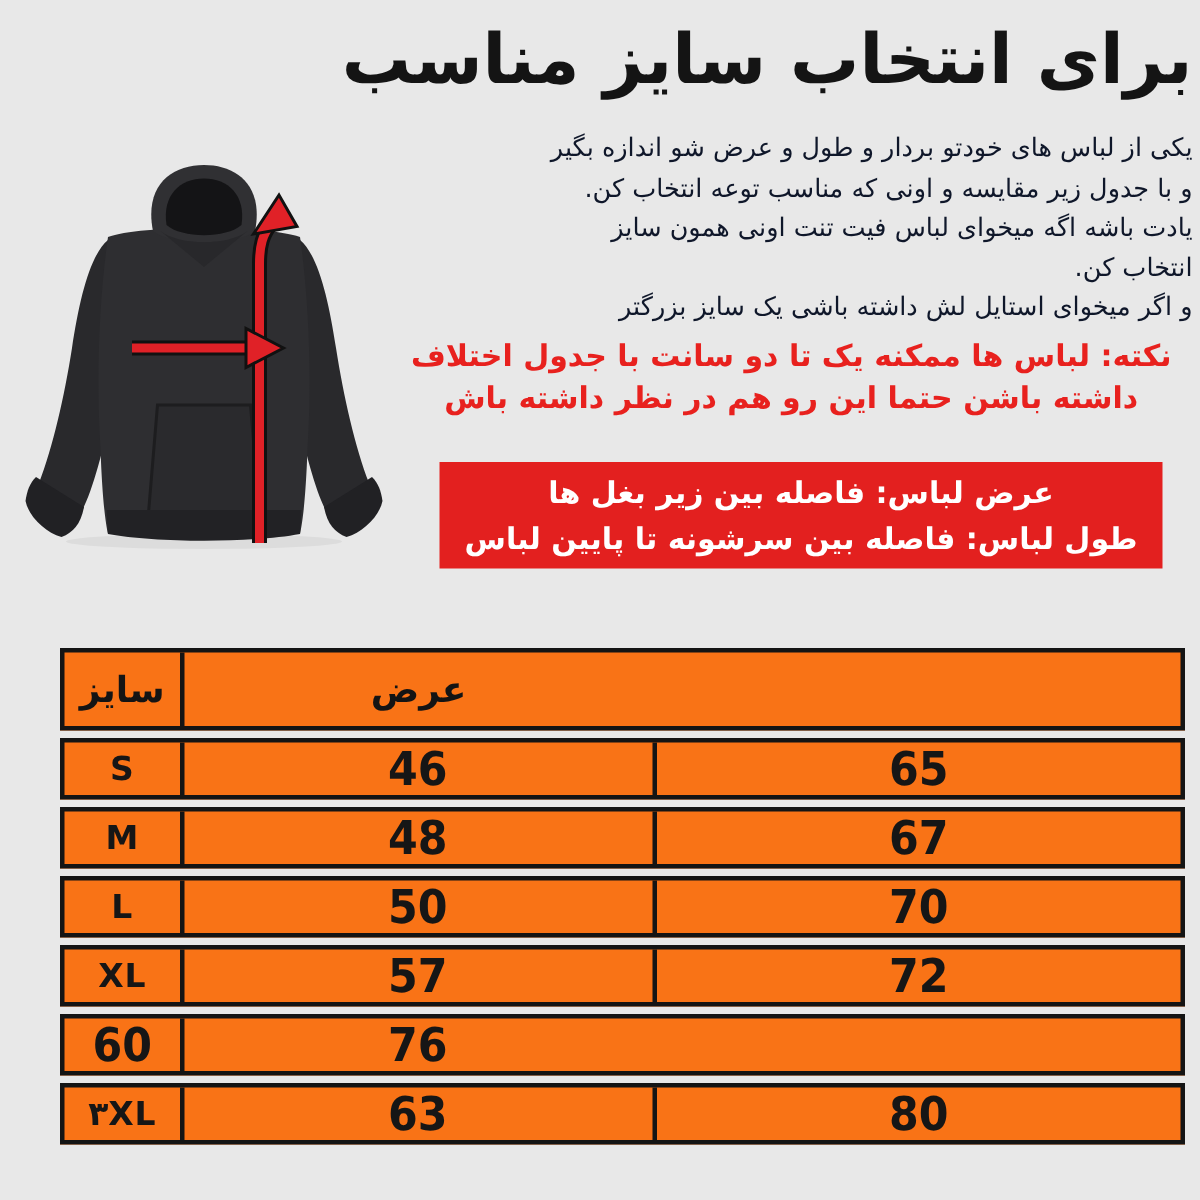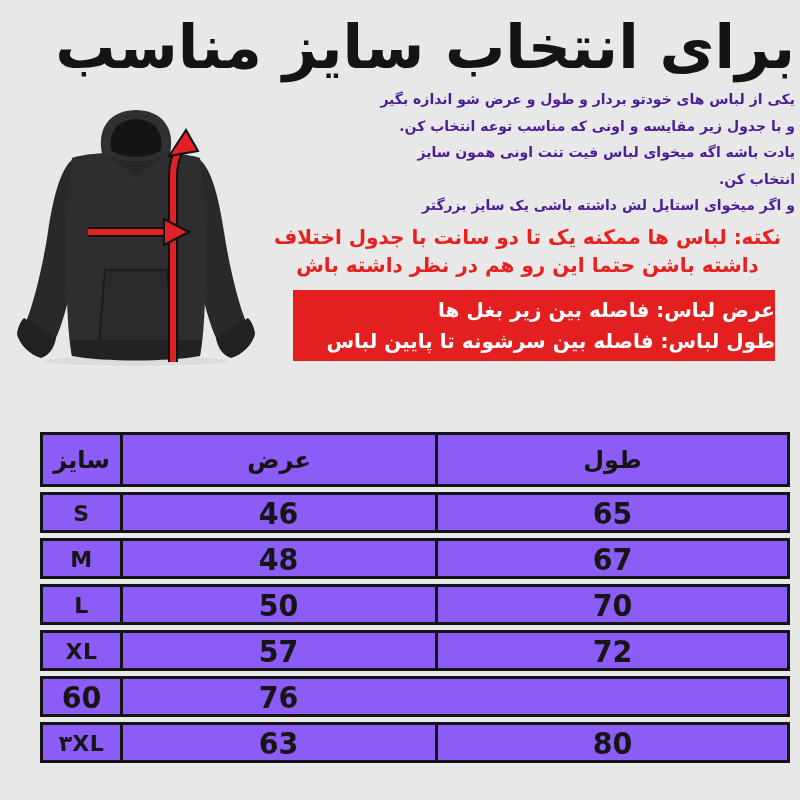--- a/index.html
+++ b/index.html
@@ -2,43 +2,43 @@
 <html lang="fa"><head>
 <meta charset="utf-8">
 <style>
   html,body{margin:0;padding:0;}
   #page{
     position:relative;width:800px;height:800px;background:#e8e8e8;
     overflow:hidden;font-family:"DejaVu Sans",sans-serif;
   }
   .title{
     position:absolute;top:12px;right:5px;direction:rtl;white-space:nowrap;
-    font-size:60px;font-weight:bold;color:#141414;letter-spacing:-1px;
+    font-size:46px;font-weight:bold;color:#141414;letter-spacing:-1px;
   }
   .intro{
     position:absolute;top:86px;right:5px;direction:rtl;text-align:right;
-    font-size:14px;font-weight:bold;color:#4c1d95;line-height:26.5px;white-space:nowrap;
+    font-size:17px;font-weight:normal;color:#0f172a;line-height:26.5px;white-space:nowrap;
   }
   .note{
     position:absolute;top:223px;right:5px;width:535px;direction:rtl;text-align:center;
     font-size:20px;font-weight:bold;line-height:28px;white-space:nowrap;
   }
   .legend{
-    position:absolute;left:293px;top:290px;width:482px;height:71px;
-    color:#ffffff;display:flex;flex-direction:column;justify-content:center;
+    position:absolute;left:293px;top:308px;width:482px;height:71px;
+    color:#ffffff;display:flex;flex-direction:column;align-items:center;justify-content:center;
     direction:rtl;font-weight:bold;font-size:20px;line-height:31px;white-space:nowrap;
   }
   .hoodie-wrap{position:absolute;left:8px;top:104px;width:256px;height:266px;}
   .size-table{
     position:absolute;left:40px;top:432px;width:750px;
     display:flex;flex-direction:column;gap:5px;
   }
   .trow{
     display:grid;grid-template-columns:77px 315px 1fr;
-    border:3px solid #141414;background:#8b5cf6;height:41px;box-sizing:border-box;text-align:right;
+    border:3px solid #141414;background:#f97316;height:41px;box-sizing:border-box;text-align:right;
   }
   .trow.head{height:55px;}
   .tcell{display:flex;align-items:center;justify-content:center;}
   .tcell + .tcell{border-left:3px solid #141414;}
   .hdr{font-size:24px;font-weight:bold;color:#141414;}
   .sz{font-size:22px;font-weight:bold;color:#161616;letter-spacing:0.5px;}
   .num{font-size:31px;font-weight:bold;color:#161616;display:inline-block;transform:scaleX(0.92);}
 </style>
 </head>
 <body>
@@ -101,21 +101,20 @@
         <path d="M80 128 L160 128" fill="none" stroke="#e02127" stroke-width="6"></path>
         <polygon points="181,128 156,115 156,141" fill="#e02127" stroke="#111111" stroke-width="2"></polygon>
       </g>
     </svg>
   </div>
 
   <div class="size-table">
     <div class="trow head">
       <div class="tcell hdr" dir="rtl">سایز</div>
       <div class="tcell hdr" dir="rtl">عرض</div>
-      <div class="tcell hdr" dir="rtl">طول</div>
     </div>
     <div class="trow">
       <div class="tcell sz">S</div>
       <div class="tcell">
           <span class="num">46</span>
         </div>
       <div class="tcell">
           <span class="num">65</span>
         </div>
     </div>

